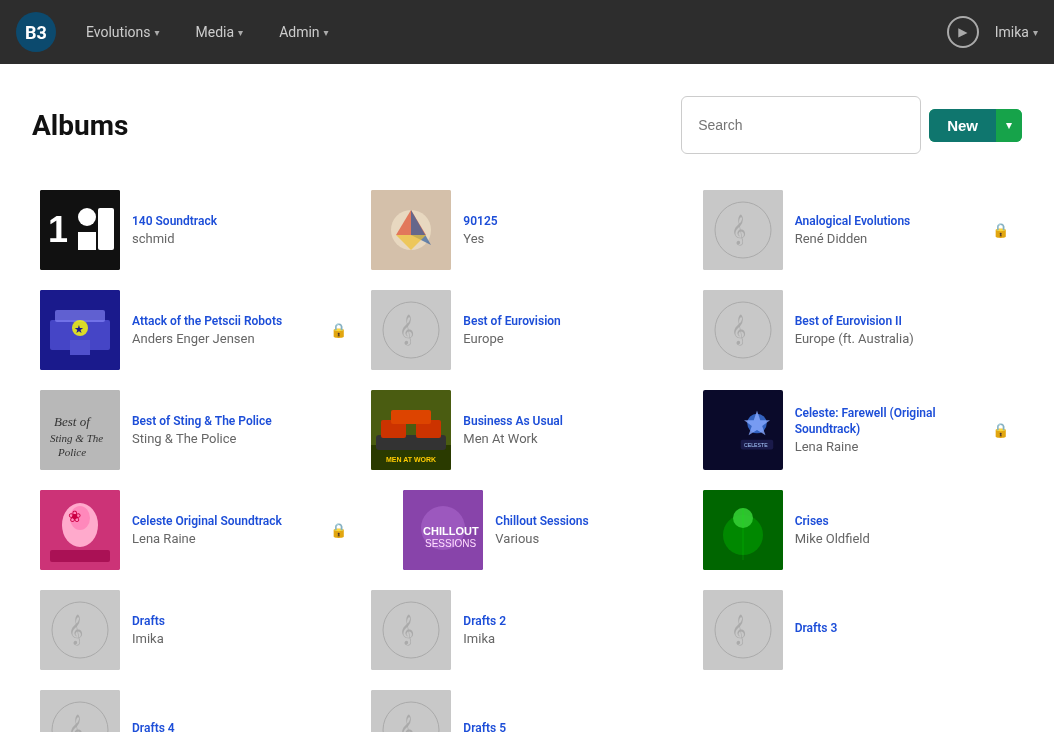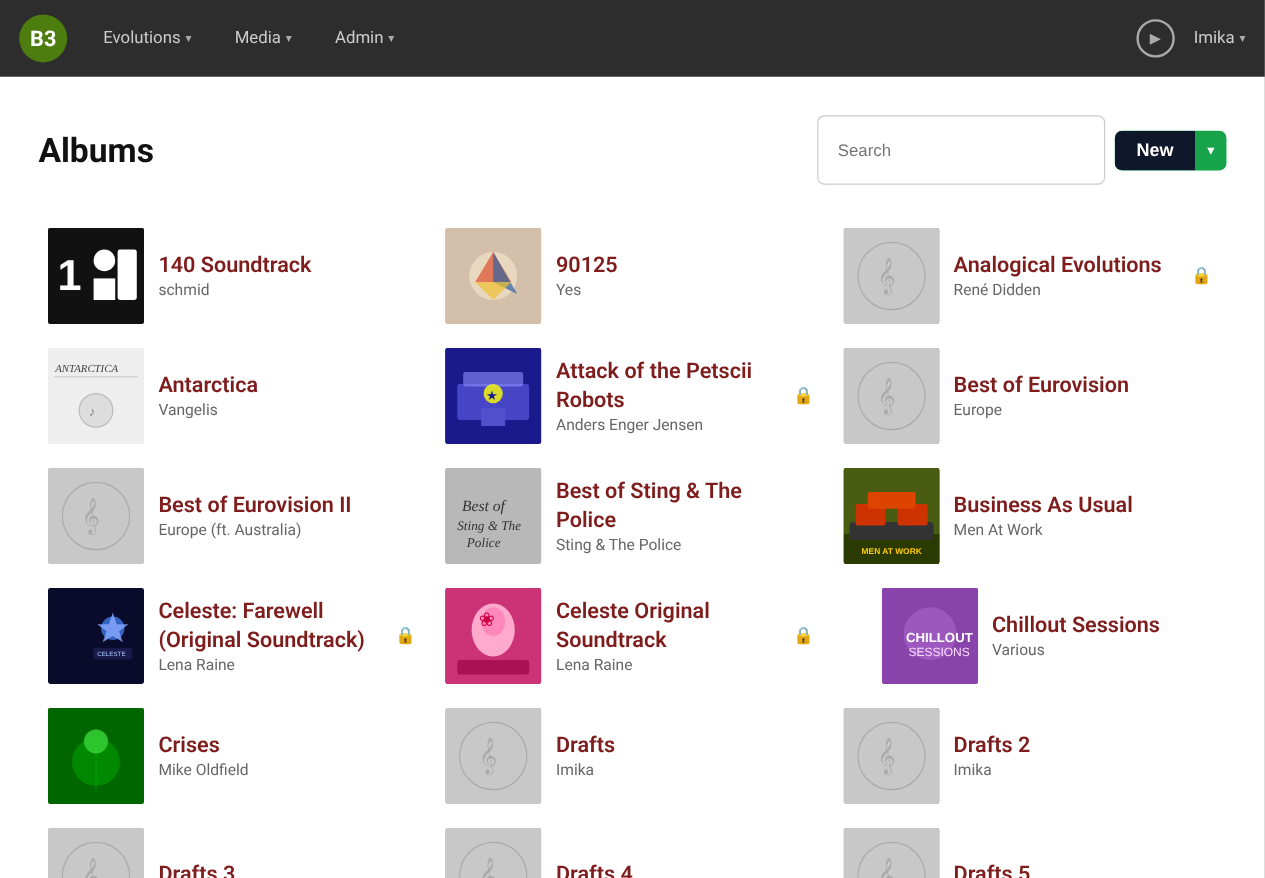--- a/index.html
+++ b/index.html
@@ -9,21 +9,21 @@
     .navbar {
       background: #2d2d2d;
       height: 64px;
       display: flex;
       align-items: center;
       padding: 0 16px;
       gap: 24px;
     }
     .navbar-brand {
       width: 40px; height: 40px;
-      background: #4d7c0f;
+      background: #0c4a6e;
       border-radius: 50%;
       display: flex; align-items: center; justify-content: center;
       color: white; font-weight: bold; font-size: 18px;
       flex-shrink: 0;
     }
     .nav-item {
       color: #ccc;
       font-size: 14px;
       display: flex; align-items: center; gap: 4px;
       cursor: pointer;
@@ -80,21 +80,21 @@
       outline: none;
       color: #555;
     }
     .new-btn-group {
       display: flex; align-items: stretch;
       background: #22c55e;
       border-radius: 6px;
       overflow: hidden;
     }
     .new-btn-main {
-      background: #0f172a;
+      background: #0f766e;
       border: none;
       color: white;
       padding: 8px 18px;
       font-size: 15px;
       font-weight: 600;
       cursor: pointer;
     }
     .new-btn-chevron {
       background: #16a34a;
       border: none;
@@ -129,23 +129,23 @@
       display: flex; align-items: center; justify-content: center;
       background: #c0c0c0;
       font-size: 28px;
       color: #888;
     }
     .album-info {
       padding: 8px 12px;
       flex: 1;
     }
     .album-title {
-      font-size: 18px;
+      font-size: 12px;
       font-weight: 600;
-      color: #7f1d1d;
+      color: #1d4ed8;
       line-height: 1.3;
       margin-bottom: 2px;
     }
     .album-artist {
       font-size: 13px;
       color: #666;
     }
     .lock-icon {
       position: absolute;
       right: 12px;
@@ -235,35 +235,20 @@
             <text x="28" y="48" font-size="26" fill="#aaa">𝄞</text>
           </svg>
         </div>
         <div class="album-info">
           <div class="album-title">Analogical Evolutions</div>
           <div class="album-artist">René Didden</div>
         </div>
         <span class="lock-icon">🔒</span>
       </div>
       <div class="album-card">
-        <div class="album-thumb" style="background: rgb(232, 232, 232);">
-          <svg width="80" height="80" viewBox="0 0 80 80">
-            <rect width="80" height="80" fill="#eee"></rect>
-            <text x="6" y="20" font-family="serif" font-size="9" font-style="italic" fill="#444">ANTARCTICA</text>
-            <line x1="5" y1="24" x2="75" y2="24" stroke="#aaa" stroke-width="0.5"></line>
-            <circle cx="40" cy="52" r="14" fill="#ddd" stroke="#bbb" stroke-width="1"></circle>
-            <text x="34" y="57" font-family="serif" font-size="11" fill="#888">♪</text>
-          </svg>
-        </div>
-        <div class="album-info">
-          <div class="album-title">Antarctica</div>
-          <div class="album-artist">Vangelis</div>
-        </div>
-      </div>
-      <div class="album-card">
         <div class="album-thumb" style="background: rgb(26, 26, 140);">
           <svg width="80" height="80" viewBox="0 0 80 80">
             <rect width="80" height="80" fill="#1a1a8c"></rect>
             <rect x="10" y="30" width="60" height="30" rx="2" fill="#7070ff" opacity="0.5"></rect>
             <rect x="15" y="20" width="50" height="12" rx="2" fill="#9090ff" opacity="0.6"></rect>
             <rect x="30" y="50" width="20" height="15" fill="#5050cc"></rect>
             <circle cx="40" cy="38" r="8" fill="#ffff00" opacity="0.8"></circle>
             <text x="34" y="43" font-size="11" fill="#1a1a8c">★</text>
           </svg>
         </div>

